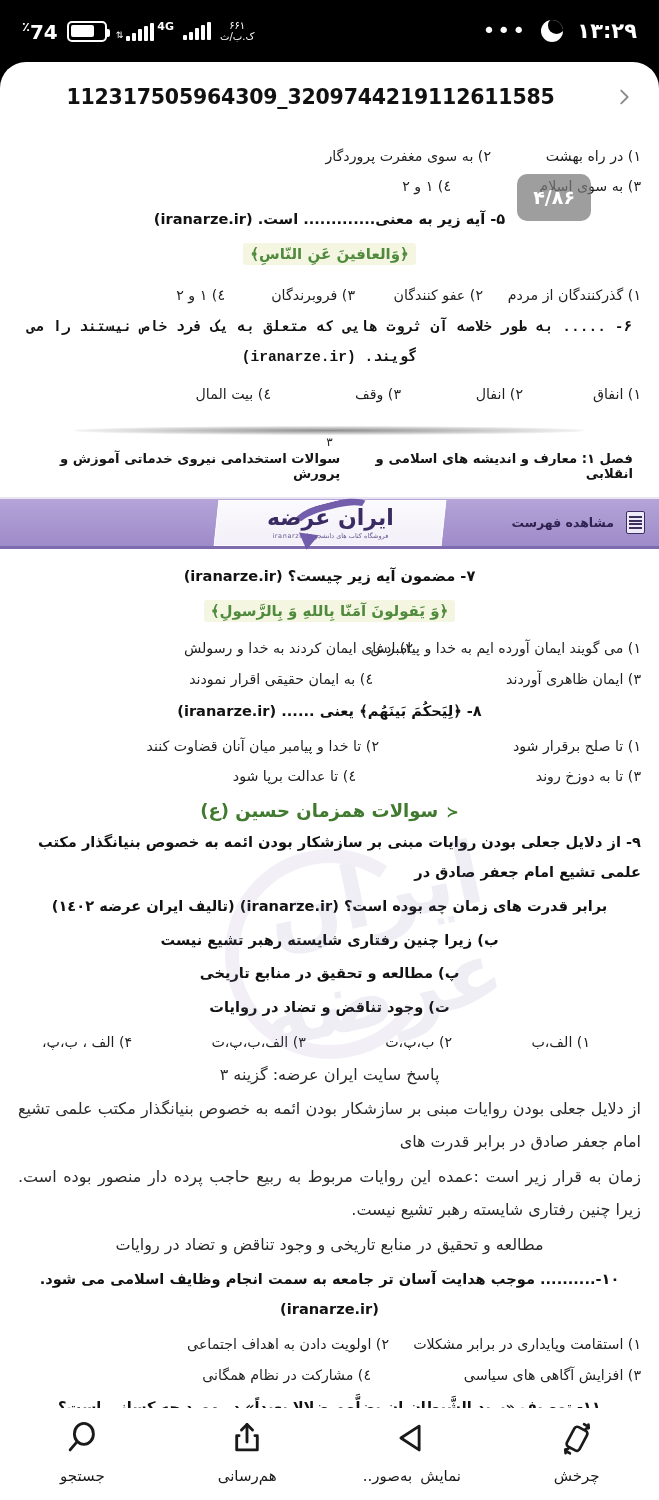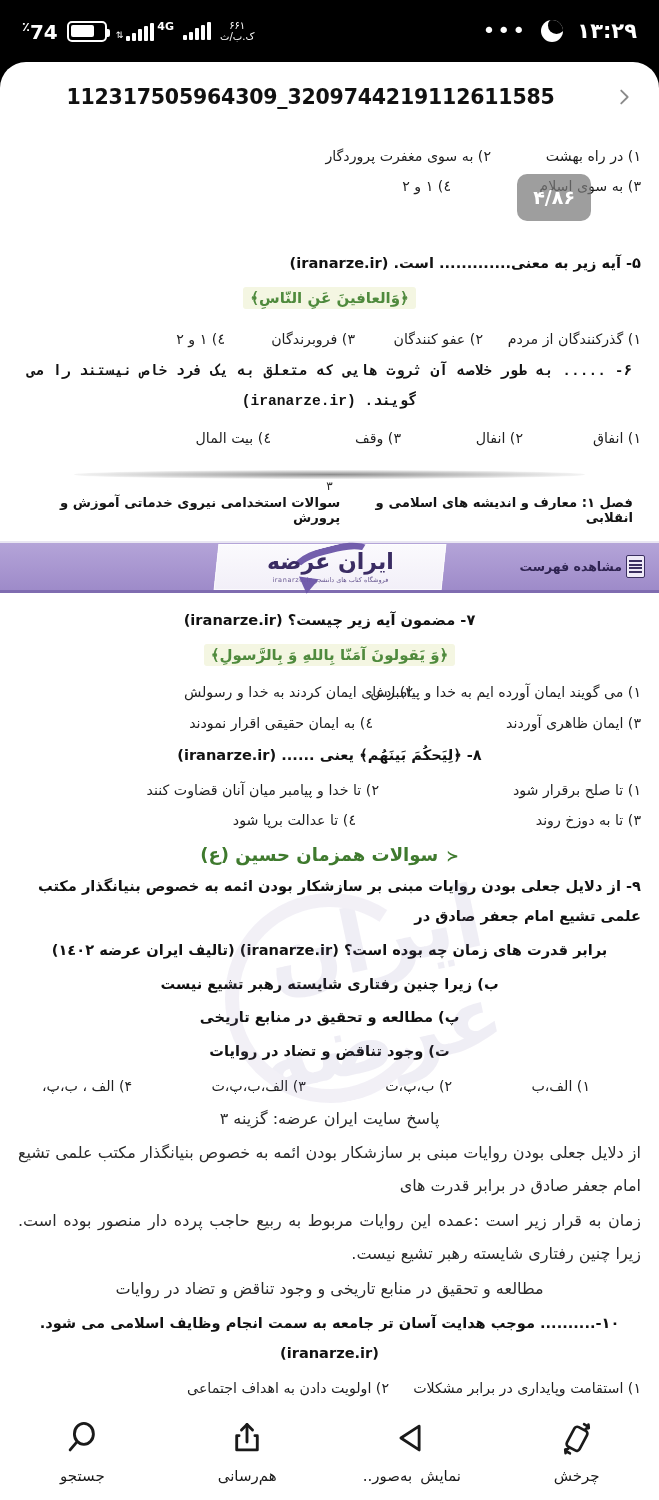--- a/index.html
+++ b/index.html
@@ -128,21 +128,21 @@
   }
 
   
   .purple-band {
     position: relative; height: 52px;
     background: linear-gradient(180deg,#b4a4d8 0%, #a896d0 55%, #9e8bc9 100%);
     display: flex; align-items: center; justify-content: flex-start;
     border-top: 2px solid #e9e6f2; border-bottom: 3px solid #7f6cb0;
     direction: rtl; padding: 0 14px;
   }
-  .band-left { display: flex; align-items: center; gap: 4px; flex: 0 0 auto; }
+  .band-left { display: flex; align-items: center; gap: 12px; flex: 0 0 auto; }
   .band-label { font-size: 12.5px; color: #2e2350; font-weight: 600; }
   .list-icon {
     width: 19px; height: 23px; border: 1.8px solid #3b2f60; border-radius: 2px;
     background: #efeaf7; display: flex; flex-direction: column;
     justify-content: space-evenly; padding: 2.5px 2px;
   }
   .list-icon i { display: block; height: 2px; background: #3b2f60; width: 100%; }
   .logo-plate {
     position: absolute; left: 50%; transform: translateX(-50%) skewX(-6deg);
     top: 1px; bottom: 0; width: 228px;
@@ -251,21 +251,21 @@
 
       <div class="ans-row" style="padding-top:10px;">
         <span class="opt" style="width:150px;">۱) در راه بهشت</span>
         <span class="opt">۲) به سوی مغفرت پروردگار</span>
       </div>
       <div class="ans-row">
         <span class="opt" style="width:190px;">۳) به سوی اسلام</span>
         <span class="opt">٤) ۱ و ۲</span>
       </div>
 
-      <div class="q-line" style="margin-top:44px;">۵- آیه زیر به معنی............. است. (iranarze.ir)</div>
+      <div class="q-line" style="text-align:center;">۵- آیه زیر به معنی............. است. (iranarze.ir)</div>
       <div class="verse"><span>﴿وَالعافينَ عَنِ النّاسِ﴾</span></div>
 
       <div class="ans-row" style="padding-top:8px;">
         <span class="opt" style="width:158px;">۱) گذرکنندگان از مردم</span>
         <span class="opt" style="width:128px;">۲) عفو کنندگان</span>
         <span class="opt" style="width:130px;">۳) فروبرندگان</span>
         <span class="opt">٤) ۱ و ۲</span>
       </div>
 
       <div class="q-line" style="text-align:center;font-family:Liberation Mono, monospace;">۶- .....  به طور خلاصه آن ثروت هایی که متعلق به یک فرد خاص نیستند را می گویند. (iranarze.ir)</div>

